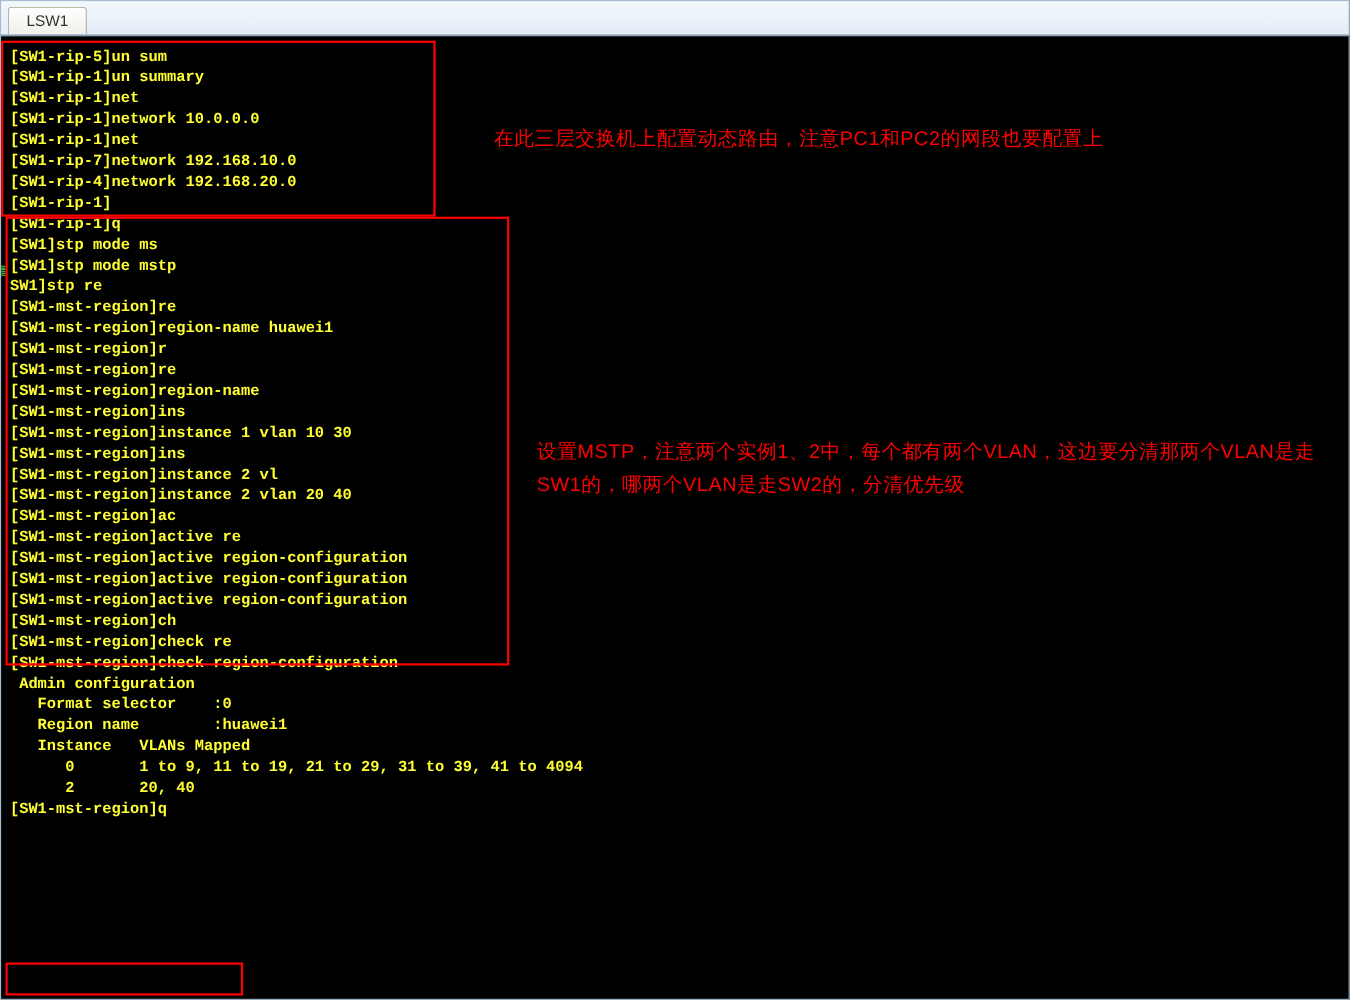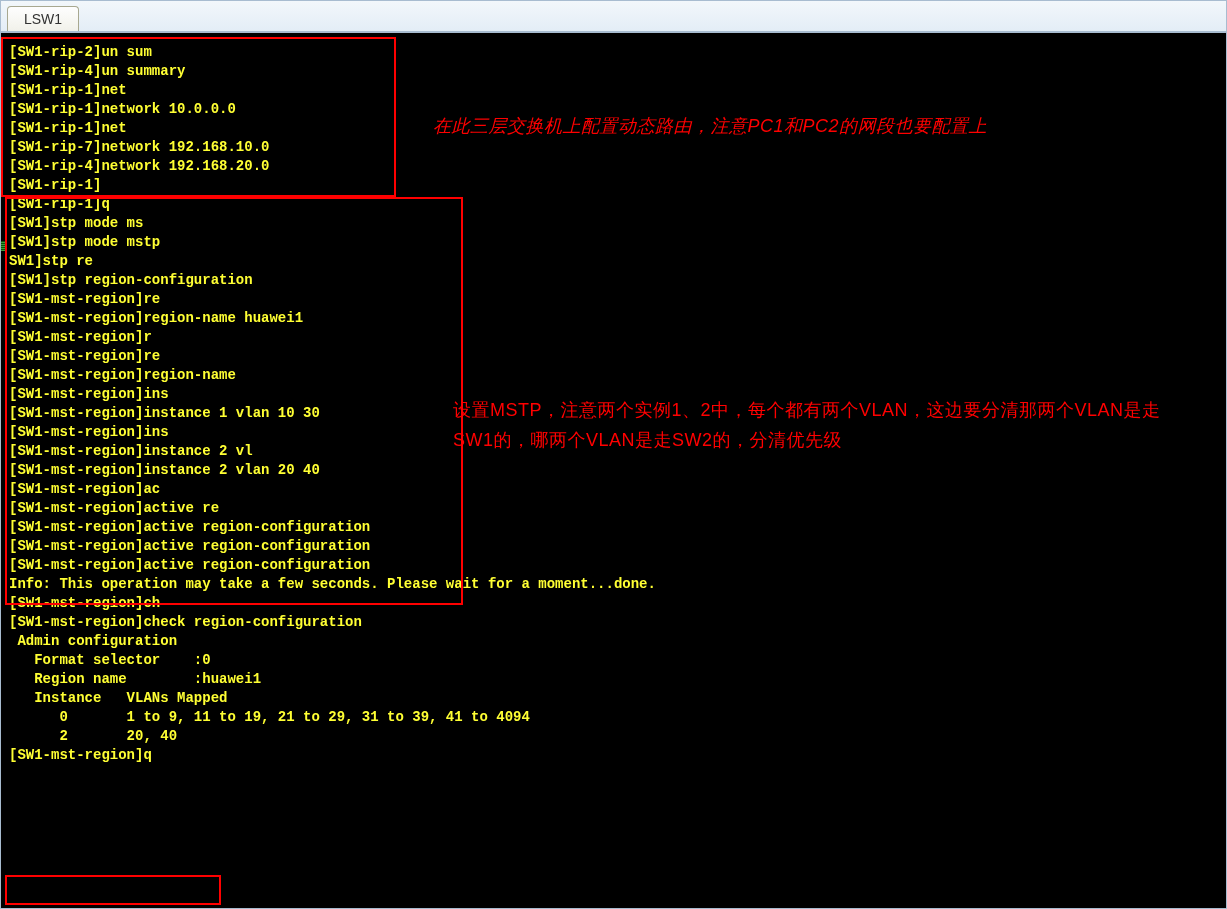--- a/index.html
+++ b/index.html
@@ -53,71 +53,70 @@
     .red-box.box3 { top: 842px; left: 4px; width: 216px; height: 30px; }
     .annotation {
       position: absolute;
       color: #ff0000;
       font-family: "Microsoft YaHei", sans-serif;
       font-size: 18px;
       letter-spacing: 0.5px;
       line-height: 30px;
       font-weight: 400;
     }
-    .annotation.a1 { top: 78px; left: 432px; width: 740px; font-style: italic; }
-    .annotation.a2 { top: 362px; left: 452px; width: 720px; }
+    .annotation.a1 { top: 78px; left: 448px; width: 740px; }
+    .annotation.a2 { top: 362px; left: 487px; width: 720px; }
     .gutter-mark {
       position: absolute;
       left: -2px;
       top: 208px;
       width: 6px;
       height: 10px;
       background: repeating-linear-gradient(0deg,#3aa03a 0 1px,#0a500a 1px 2px);
     }
   </style>
 </head>
 <body>
 
 <div class="tabbar">
   <div class="tab">LSW1</div>
 </div>
 
 <div class="terminal">
   <div class="gutter-mark"></div>
 
-  <div class="line">[SW1-rip-2]un sum</div>
-  <div class="line">[SW1-rip-4]un summary</div>
+  <div class="line">[SW1-rip-5]un sum</div>
+  <div class="line">[SW1-rip-1]un summary</div>
   <div class="line">[SW1-rip-1]net</div>
   <div class="line">[SW1-rip-1]network 10.0.0.0</div>
   <div class="line">[SW1-rip-1]net</div>
   <div class="line">[SW1-rip-7]network 192.168.10.0</div>
   <div class="line">[SW1-rip-4]network 192.168.20.0</div>
   <div class="line">[SW1-rip-1]</div>
   <div class="line">[SW1-rip-1]q</div>
   <div class="line">[SW1]stp mode ms</div>
   <div class="line">[SW1]stp mode mstp</div>
   <div class="line">SW1]stp re</div>
-  <div class="line">[SW1]stp region-configuration</div>
   <div class="line">[SW1-mst-region]re</div>
   <div class="line">[SW1-mst-region]region-name huawei1</div>
   <div class="line">[SW1-mst-region]r</div>
   <div class="line">[SW1-mst-region]re</div>
   <div class="line">[SW1-mst-region]region-name</div>
   <div class="line">[SW1-mst-region]ins</div>
   <div class="line">[SW1-mst-region]instance 1 vlan 10 30</div>
   <div class="line">[SW1-mst-region]ins</div>
   <div class="line">[SW1-mst-region]instance 2 vl</div>
   <div class="line">[SW1-mst-region]instance 2 vlan 20 40</div>
   <div class="line">[SW1-mst-region]ac</div>
   <div class="line">[SW1-mst-region]active re</div>
   <div class="line">[SW1-mst-region]active region-configuration</div>
   <div class="line">[SW1-mst-region]active region-configuration</div>
   <div class="line">[SW1-mst-region]active region-configuration</div>
-  <div class="line">Info: This operation may take a few seconds. Please wait for a moment...done.</div>
   <div class="line">[SW1-mst-region]ch</div>
+  <div class="line">[SW1-mst-region]check re</div>
   <div class="line">[SW1-mst-region]check region-configuration</div>
   <div class="line"> Admin configuration</div>
   <div class="line">   Format selector    :0             </div>
   <div class="line">   Region name        :huawei1             </div>
   <div class="line"></div>
   <div class="line">   Instance   VLANs Mapped</div>
   <div class="line">      0       1 to 9, 11 to 19, 21 to 29, 31 to 39, 41 to 4094</div>
   <div class="line">      2       20, 40</div>
   <div class="line">[SW1-mst-region]q</div>
 

